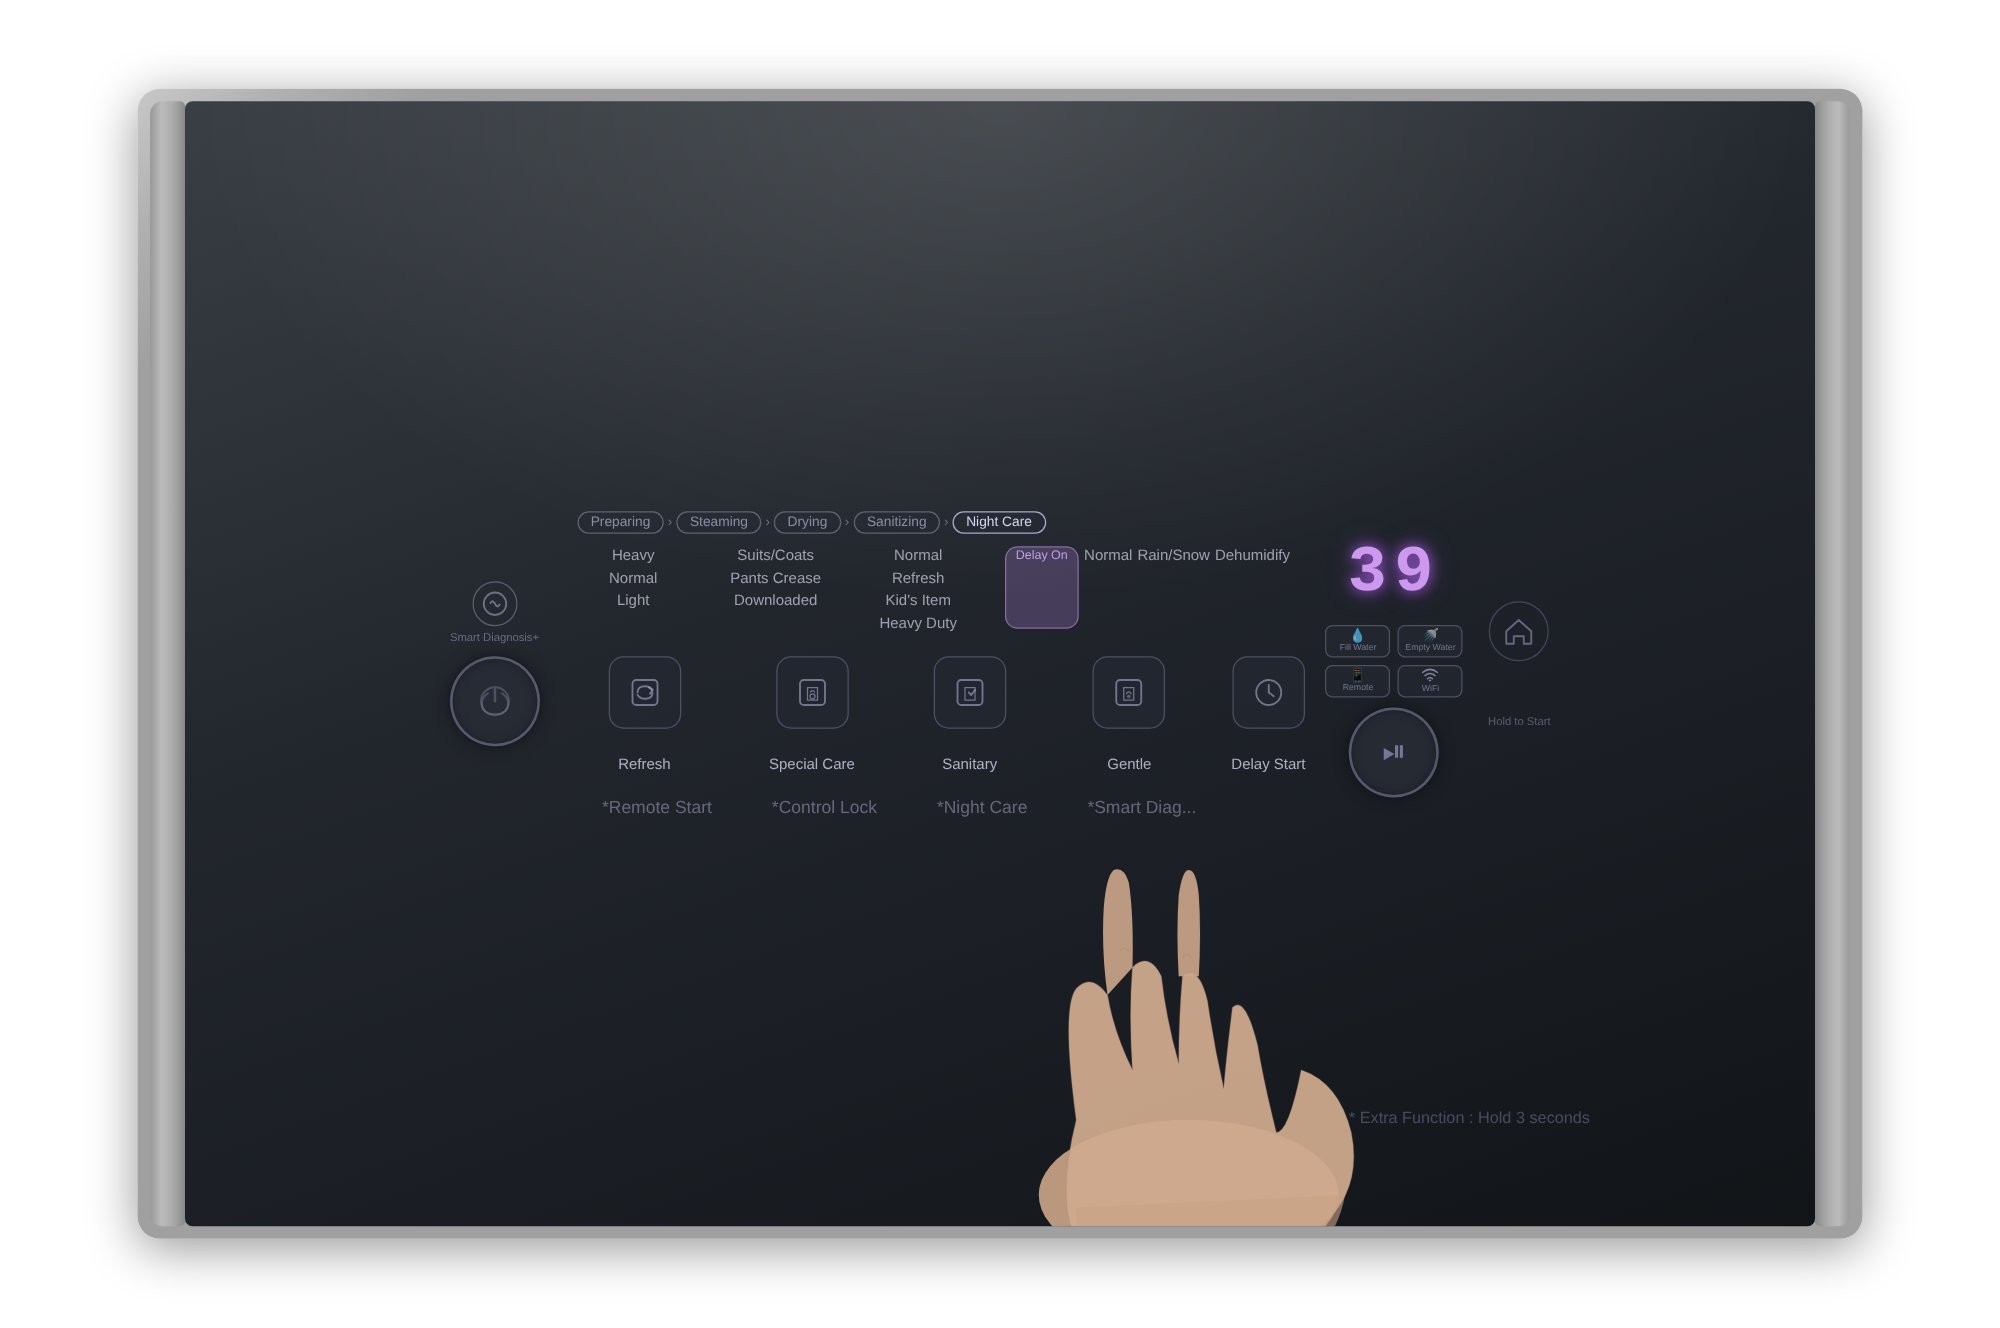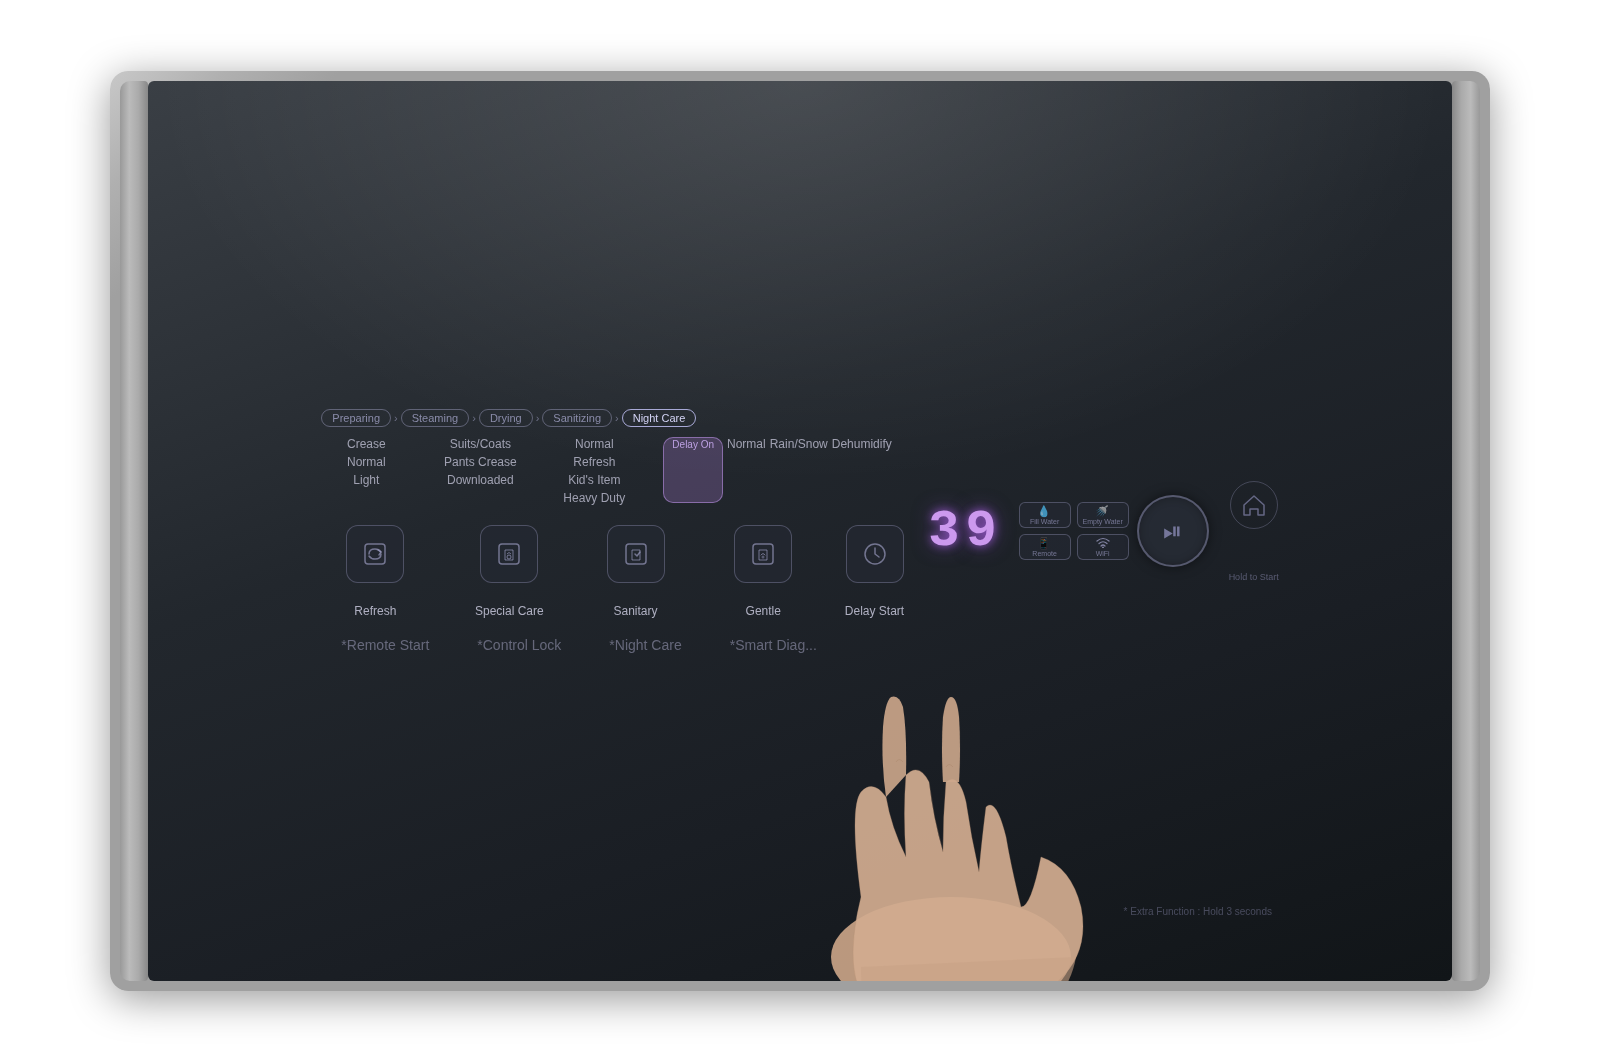--- a/index.html
+++ b/index.html
@@ -242,21 +242,21 @@
       color: rgba(160,160,190,0.55);
       font-size: 14px;
       text-align: center;
       margin-top: -2px;
       margin-left: 20px;
     }
 
     
     .right-section {
       display: flex;
-      flex-direction: row;
+      flex-direction: column;
       align-items: center;
       margin-left: 16px;
       gap: 8px;
     }
 
     
     .display-area {
       background: transparent;
       padding: 4px 8px;
       border-radius: 4px;
@@ -386,20 +386,40 @@
 </head>
 <body>
 
 <div class="appliance-outer">
   <div class="left-rail"></div>
 
   <div class="panel-main">
 
     <div class="controls-area">
 
+      <div class="left-section">
+        <div class="smart-diag">
+          <div class="smart-diag-icon">
+            <svg width="22" height="22" viewBox="0 0 22 22" fill="none">
+              <circle cx="11" cy="11" r="9" stroke="rgba(160,160,200,0.6)" stroke-width="1.5"></circle>
+              <path d="M7 11 Q9 7 11 11 Q13 15 15 11" stroke="rgba(160,160,200,0.6)" stroke-width="1.5" fill="none"></path>
+            </svg>
+          </div>
+          <div class="smart-diag-label">Smart
+Diagnosis+</div>
+        </div>
+
+        <div class="power-btn">
+          <svg class="power-icon-svg" viewBox="0 0 40 40" fill="none">
+            <circle cx="20" cy="20" r="14" stroke="rgba(170,170,210,0.55)" stroke-width="2"></circle>
+            <path d="M20 8 L20 20" stroke="rgba(170,170,210,0.55)" stroke-width="2.5" stroke-linecap="round"></path>
+            <path d="M13 12 Q7 16 7 22 Q7 33 20 33 Q33 33 33 22 Q33 16 27 12" stroke="rgba(170,170,210,0.55)" stroke-width="2" fill="none" stroke-linecap="round"></path>
+          </svg>
+        </div>
+      </div>
 
       <div class="center-section">
 
         <div class="program-steps">
           <div class="step-pill">
             <span>Preparing</span>
           </div>
           <span class="step-arrow">›</span>
           <div class="step-pill">
             <span>Steaming</span>
@@ -414,21 +434,21 @@
           </div>
           <span class="step-arrow">›</span>
           <div class="step-pill active">
             <span>Night Care</span>
           </div>
         </div>
 
         <div class="sub-options">
 
           <div class="sub-col">
-            <div class="sub-item">Crease</div>
+            <div class="sub-item">Heavy</div>
             <div class="sub-item">Normal</div>
             <div class="sub-item">Light</div>
           </div>
 
           <div class="sub-col">
             <div class="sub-item">Suits/Coats</div>
             <div class="sub-item">Pants Crease</div>
             <div class="sub-item">Downloaded</div>
           </div>
 
@@ -564,21 +584,21 @@
         <div class="home-btn">
           <svg width="26" height="24" viewBox="0 0 26 24" fill="none">
             <path d="M3 12 L13 3 L23 12 L23 22 L17 22 L17 16 L9 16 L9 22 L3 22 Z" stroke="rgba(160,160,210,0.55)" stroke-width="1.5" fill="none" stroke-linejoin="round"></path>
           </svg>
         </div>
         <div class="hold-label">Hold to Start</div>
       </div>
 
     </div>
 
-    <div class="extra-func-label" style="position:absolute; bottom: 64px; right: 180px; color: rgba(150,150,190,0.4); font-size:10px;">* Extra Function : Hold 3 seconds</div>
+    <div class="extra-func-label" style="position:absolute; bottom: 80px; right: 180px; color: rgba(150,150,190,0.4); font-size:13px;">* Extra Function : Hold 3 seconds</div>
 
     <div class="hand-overlay">
       <svg class="hand-svg" viewBox="0 0 380 420" fill="none" xmlns="http://www.w3.org/2000/svg">
 
         <ellipse cx="170" cy="360" rx="120" ry="60" fill="rgba(210,170,140,0.92)"></ellipse>
 
         <path d="M80 300 Q60 380 90 410 Q130 430 180 420 Q240 415 270 390 Q310 360 300 310 Q290 270 260 260 Q250 310 240 310 Q230 270 225 240 Q215 200 205 210 Q200 250 198 275 Q190 240 185 205 Q178 175 165 185 Q162 220 162 255 Q152 220 148 185 Q138 165 125 178 Q122 215 125 260 Q110 230 105 200 Q92 182 80 195 Q68 210 80 300Z" fill="rgba(220,180,150,0.93)" stroke="rgba(190,150,120,0.3)" stroke-width="1"></path>
 
         <path d="M162 185 Q160 150 162 120 Q165 100 170 100 Q176 100 178 120 Q180 150 178 185" fill="rgba(215,175,145,0.9)" stroke="rgba(190,150,120,0.2)" stroke-width="0.5"></path>
 

